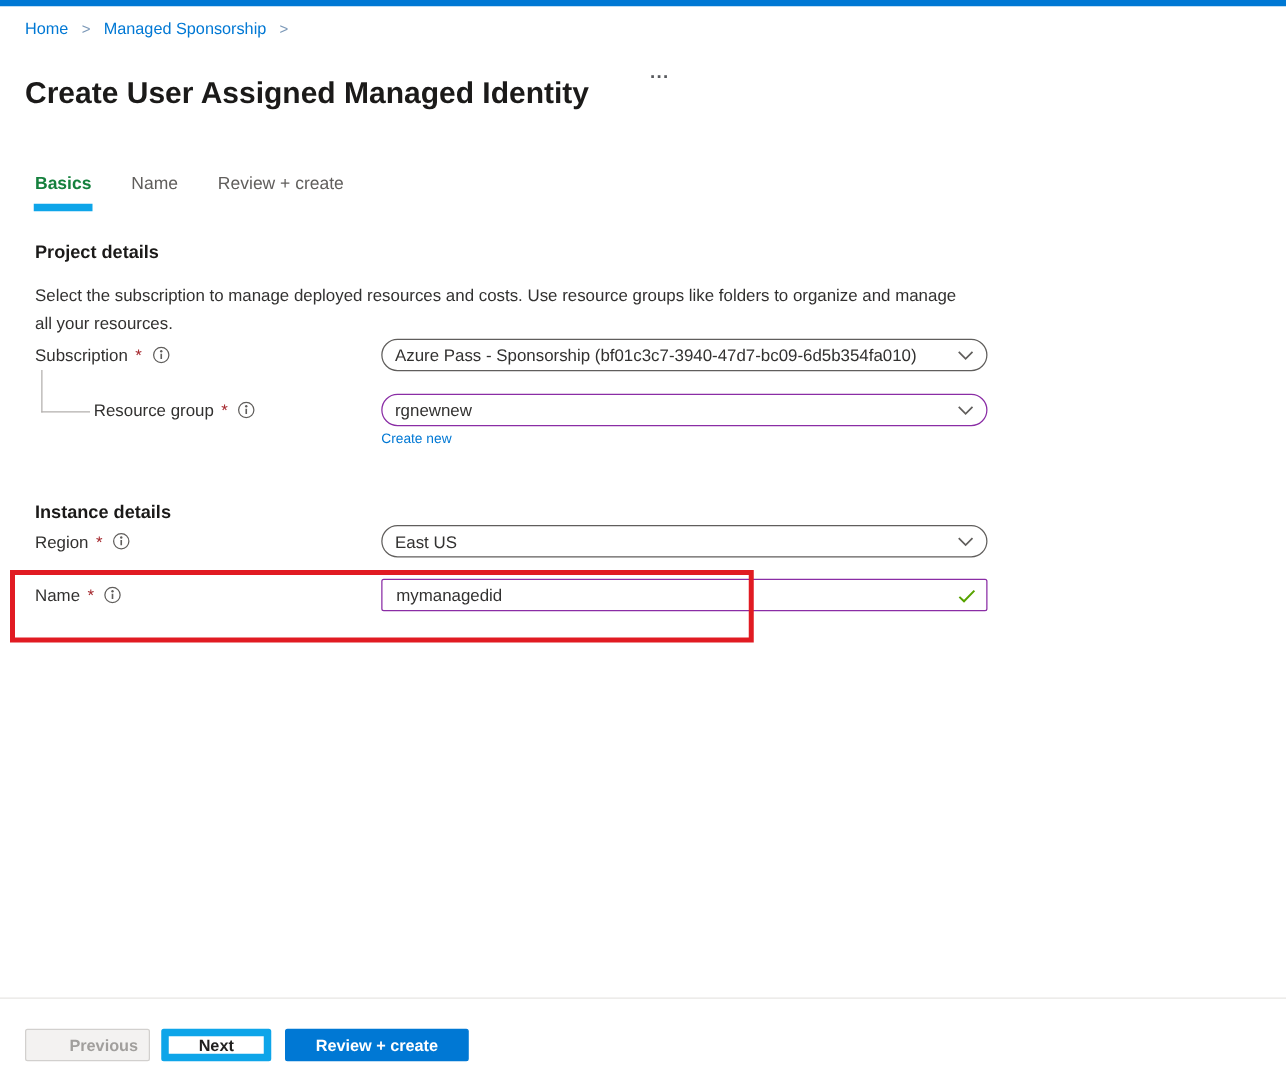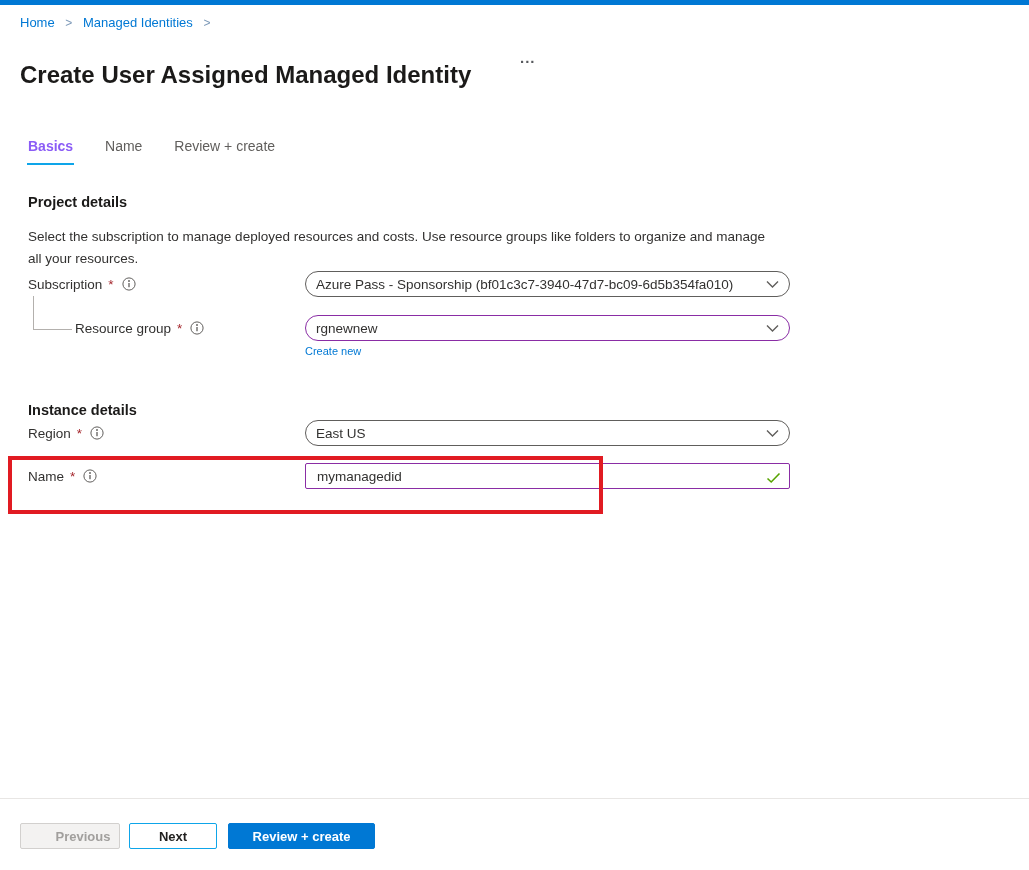--- a/index.html
+++ b/index.html
@@ -12,21 +12,21 @@
 
   .breadcrumb { position: absolute; top: 15px; left: 20px; font-size: 13px; color: #8a8886; white-space: nowrap; }
   .breadcrumb a { color: #0078d4; text-decoration: none; cursor: pointer; }
   .breadcrumb .sep { margin: 0 7px; color: #7c99b8; font-size: 12px; }
 
   .page-title { position: absolute; top: 45px; left: 20px; font-size: 24px; font-weight: 700; color: #1b1a19; }
   .more-options { position: absolute; top: 49px; left: 520px; font-size: 15px; font-weight: 700; color: #585a5e; letter-spacing: 1px; cursor: pointer; }
 
   .tabs { position: absolute; top: 138px; left: 27px; font-size: 14px; white-space: nowrap; }
   .tab { display: inline-block; margin-right: 26px; padding: 0 1px 9px 1px; color: #605e5c; cursor: pointer; }
-  .tab.active { color: #8b5cf6; font-weight: 700; border-bottom: 2px solid #0ea5e9; }
+  .tab.active { color: #15803d; font-weight: 700; border-bottom: 6px solid #0ea5e9; }
 
   .section-heading { position: absolute; left: 28px; font-size: 14.5px; font-weight: 700; color: #1b1a19; }
   .heading-project { top: 182px; }
   .heading-instance { top: 390px; }
 
   .description { position: absolute; top: 212px; left: 28px; width: 742px; font-size: 13.5px; line-height: 22px; color: #323130; }
 
   .field-label { position: absolute; height: 26px; display: flex; align-items: center; gap: 5px; font-size: 13.5px; color: #323130; }
   .lbl-subscription { top: 271px; left: 28px; text-align: right; }
   .lbl-resource-group { top: 315px; left: 75px; }
@@ -56,34 +56,34 @@
   .create-new { position: absolute; top: 345px; left: 305px; font-size: 11px; color: #0078d4; text-decoration: none; cursor: pointer; }
 
   .annotation-rect { position: absolute; top: 456px; left: 8px; width: 595px; height: 58px;
                      border: 4px solid #e11b22; pointer-events: none; z-index: 10; }
 
   .footer-divider { position: absolute; top: 798px; left: 0; width: 100%; height: 1px; background: #e8e6e4; }
 
   .btn { position: absolute; top: 823px; height: 26px; display: flex; align-items: center; justify-content: center;
          font-size: 13px; font-weight: 700; border-radius: 2px; cursor: pointer; font-family: inherit; }
   .btn-previous { left: 20px; width: 100px; background: #f3f2f1; color: #a19f9d; border: 1px solid #d2d0ce; cursor: default; padding-left: 32px; }
-  .btn-next { left: 129px; width: 88px; background: #ffffff; color: #201f1e; border: 1px solid #0ea5e9; }
+  .btn-next { left: 129px; width: 88px; background: #ffffff; color: #201f1e; border: 6px solid #0ea5e9; }
   .btn-review { left: 228px; width: 147px; background: #0078d4; color: #ffffff; border: 1px solid #0078d4; }
 </style>
 </head>
 <body>
 
 <div class="page">
 
   <div class="top-accent"></div>
 
   <nav class="breadcrumb">
     <a>Home</a>
     <span class="sep">&gt;</span>
-    <a>Managed Identities</a>
+    <a>Managed Sponsorship</a>
     <span class="sep">&gt;</span>
   </nav>
 
   <h1 class="page-title">Create User Assigned Managed Identity</h1>
   <span class="more-options">...</span>
 
   <div class="tabs">
     <span class="tab active">Basics</span>
     <span class="tab">Name</span>
     <span class="tab">Review + create</span>

